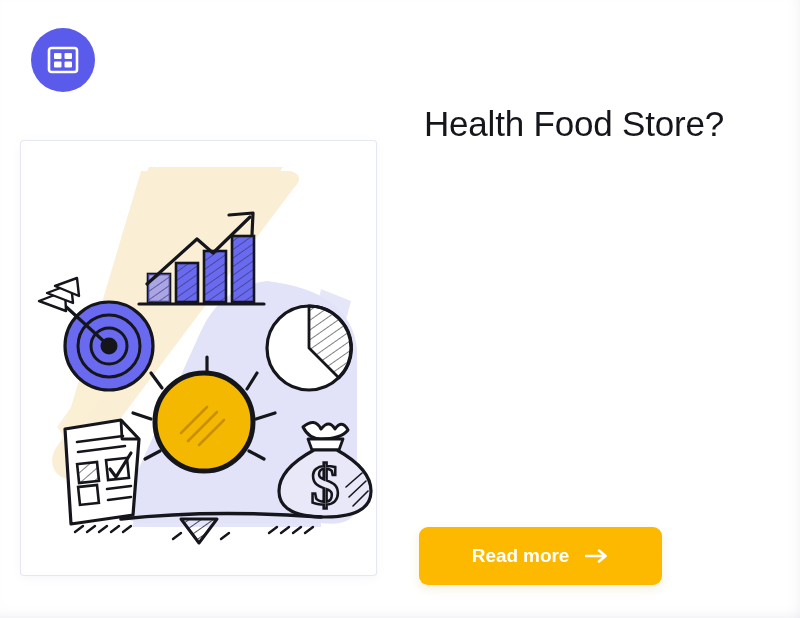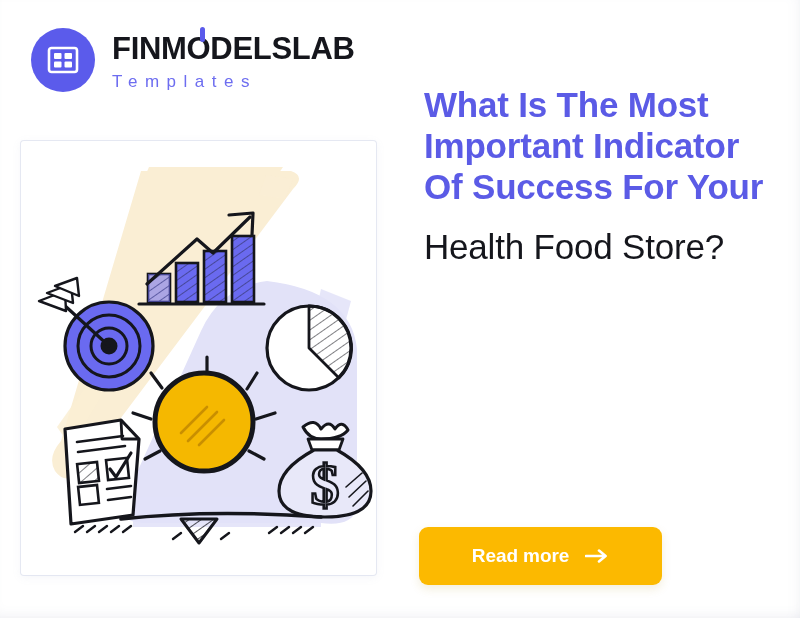--- a/index.html
+++ b/index.html
@@ -171,27 +171,20 @@
 
   <div class="brand">
     <div class="brand-mark">
       <svg width="34" height="34" viewBox="0 0 34 34" aria-hidden="true">
         <rect x="3" y="5" width="28" height="24" rx="2.5" fill="none" stroke="#ffffff" stroke-width="2.6"></rect>
         <rect x="8" y="10" width="7.5" height="6" rx="1" fill="#ffffff"></rect>
         <rect x="18.5" y="10" width="7.5" height="6" rx="1" fill="#ffffff"></rect>
         <rect x="8" y="18.5" width="7.5" height="6" rx="1" fill="#ffffff"></rect>
         <rect x="18.5" y="18.5" width="7.5" height="6" rx="1" fill="#ffffff"></rect>
       </svg>
-    </div>
-    <div class="brand-text">
-      <div class="brand-name">
-        <span>FINMODELSLAB</span>
-        <span class="brand-power"></span>
-      </div>
-      <div class="brand-sub">Templates</div>
     </div>
   </div>
 
   <div class="illustration">
     <svg viewBox="0 0 355 434" aria-hidden="true">
       <defs>
         <pattern id="hatch" width="7" height="7" patternTransform="rotate(55)" patternUnits="userSpaceOnUse">
           <line x1="0" y1="0" x2="0" y2="7" stroke="#15161c" stroke-width="1.5"></line>
         </pattern>
         <pattern id="hatchThin" width="8" height="8" patternTransform="rotate(55)" patternUnits="userSpaceOnUse">
@@ -302,21 +295,20 @@
           <line x1="248" y1="392" x2="256" y2="386"></line>
           <line x1="260" y1="392" x2="268" y2="386"></line>
           <line x1="272" y1="392" x2="280" y2="386"></line>
           <line x1="284" y1="392" x2="292" y2="386"></line>
         </g>
       </g>
     </svg>
   </div>
 
   <div class="copy">
-    <h1 class="headline">What Is The Most Important Indicator Of Success For Your</h1>
     <h2 class="subhead">Health Food Store?</h2>
   </div>
 
   <button class="cta">
     <span class="cta-label">Read more</span>
     <span class="cta-arrow">
       <svg width="24" height="14" viewBox="0 0 24 14" aria-hidden="true">
         <path d="M1 7 H19 M14 1.6 L20.6 7 L14 12.4" fill="none" stroke="#ffffff" stroke-width="2.6" stroke-linecap="round" stroke-linejoin="round"></path>
       </svg>
     </span>

